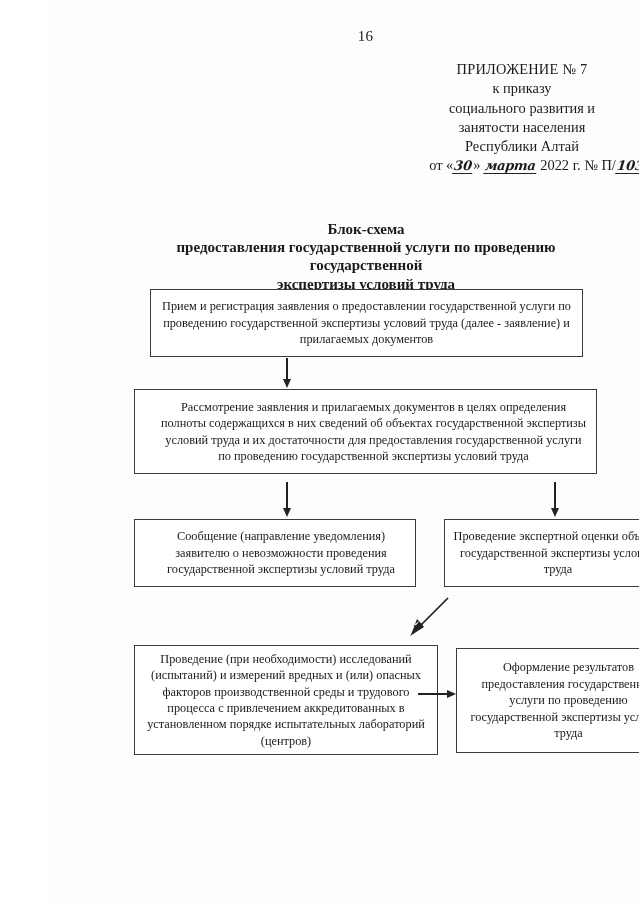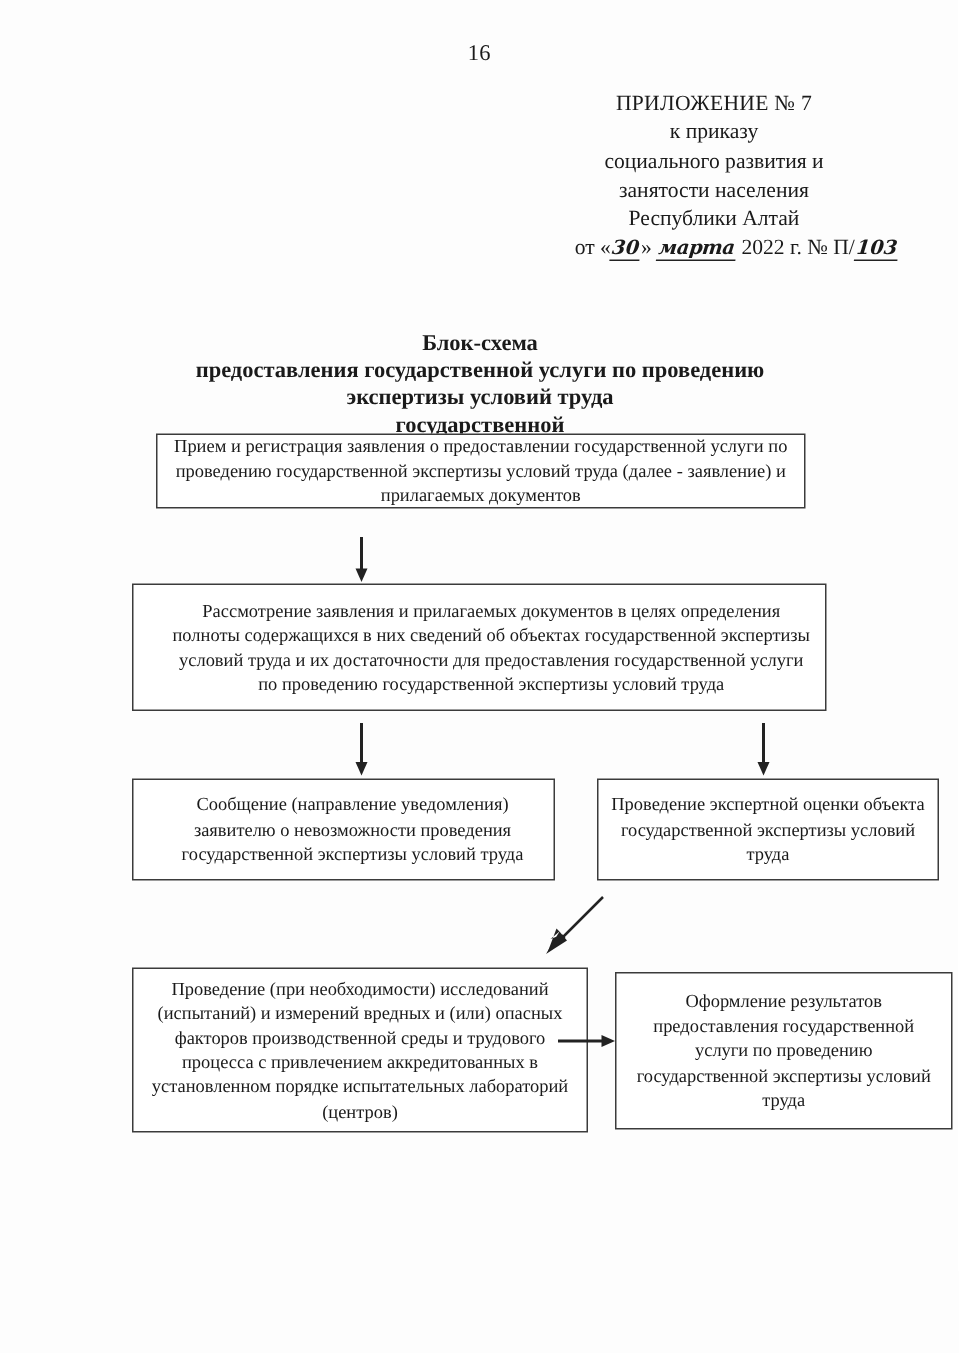--- a/index.html
+++ b/index.html
@@ -13,20 +13,21 @@
     position: relative;
     font-family: "Liberation Serif", "DejaVu Serif", serif;
     color: #1a1a1a;
     overflow: hidden;
   }
 
   .page {
     position: absolute;
     inset: 0;
     background: #fdfdfd;
+    margin-left: 46px;
   }
 
   
   .page-number {
     position: absolute;
     top: 28px;
     left: 0;
     width: 639px;
     text-align: center;
     font-size: 15px;
@@ -88,21 +89,21 @@
     display: flex;
     align-items: center;
     justify-content: center;
     text-align: center;
     font-size: 12.3px;
     line-height: 16.4px;
     padding: 4px 8px;
   }
   .box .txt { display: block; width: 100%; }
 
-  #box-intake   { left: 104px; top: 289px; width: 433px; height: 50px; }
+  #box-intake   { left: 104px; top: 289px; width: 433px; height: 68px; }
   #box-review   { left: 88px;  top: 389px; width: 463px; height: 85px; padding-left: 24px; }
   #box-notice   { left: 88px;  top: 519px; width: 282px; height: 68px; padding-left: 20px; }
   #box-expert   { left: 398px; top: 519px; width: 228px; height: 68px; }
   #box-research { left: 88px;  top: 645px; width: 304px; height: 110px; }
   #box-results  { left: 410px; top: 648px; width: 225px; height: 105px; }
 
   
   .arrow-v {
     position: absolute;
     width: 1.6px;
@@ -162,22 +163,22 @@
     <div class="ln">к приказу</div>
     <div class="ln">социального развития и</div>
     <div class="ln">занятости населения</div>
     <div class="ln">Республики Алтай</div>
     <div class="date-line"><span>от «</span><span class="hand num">30</span><span>» </span><span class="hand">марта</span><span>&nbsp;</span><span>2022 г. № П/</span><span class="hand num">103</span></div>
   </div>
 
   <div class="chart-title">
     <div>Блок-схема</div>
     <div>предоставления государственной услуги по проведению</div>
+    <div>государственной</div>
     <div>экспертизы условий труда</div>
-    <div>государственной</div>
   </div>
 
   <div class="box" id="box-intake">
     <span class="txt">Прием и регистрация заявления о предоставлении государственной услуги по проведению государственной экспертизы условий труда (далее - заявление) и прилагаемых документов</span>
   </div>
 
   <div class="box" id="box-review">
     <span class="txt">Рассмотрение заявления и прилагаемых документов в целях определения полноты содержащихся в них сведений об объектах государственной экспертизы условий труда и их достаточности для предоставления государственной услуги по проведению государственной экспертизы условий труда</span>
   </div>
 

